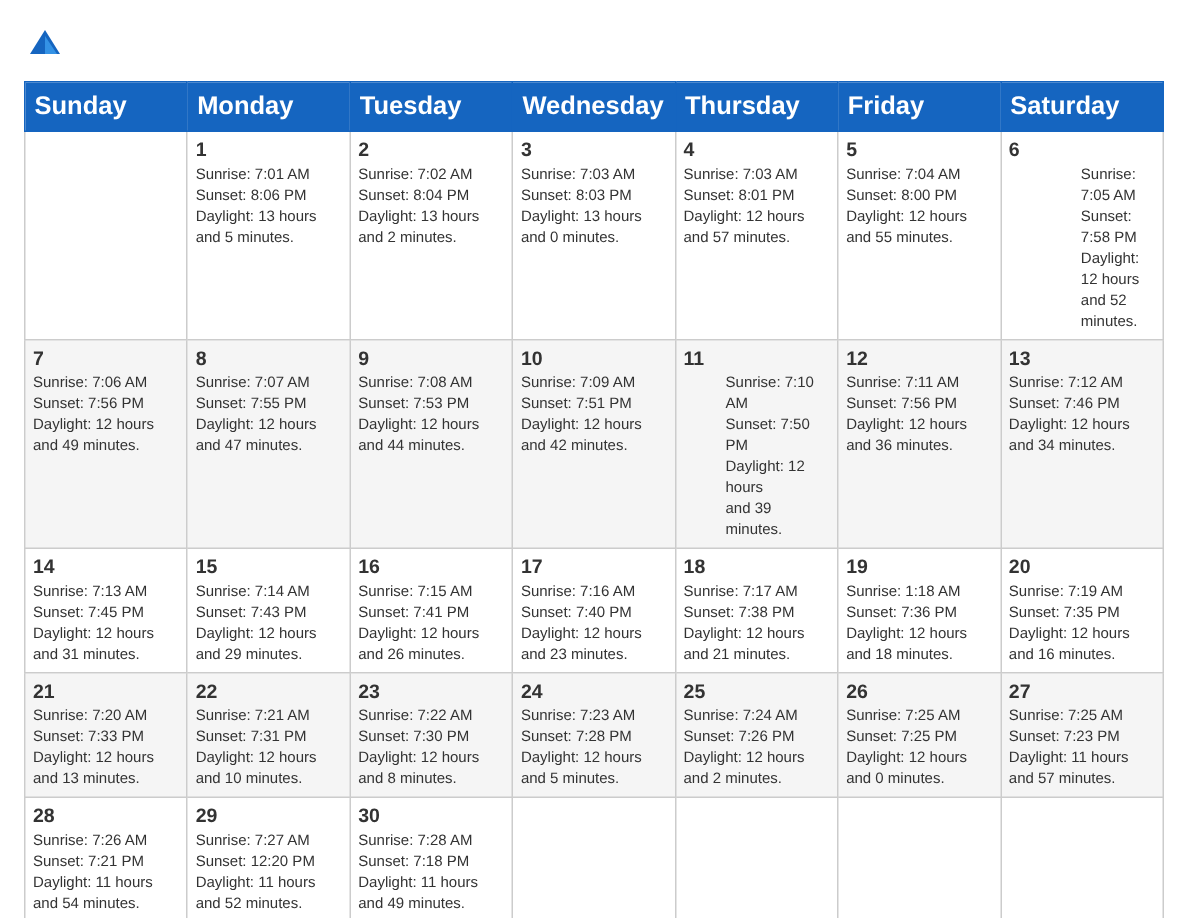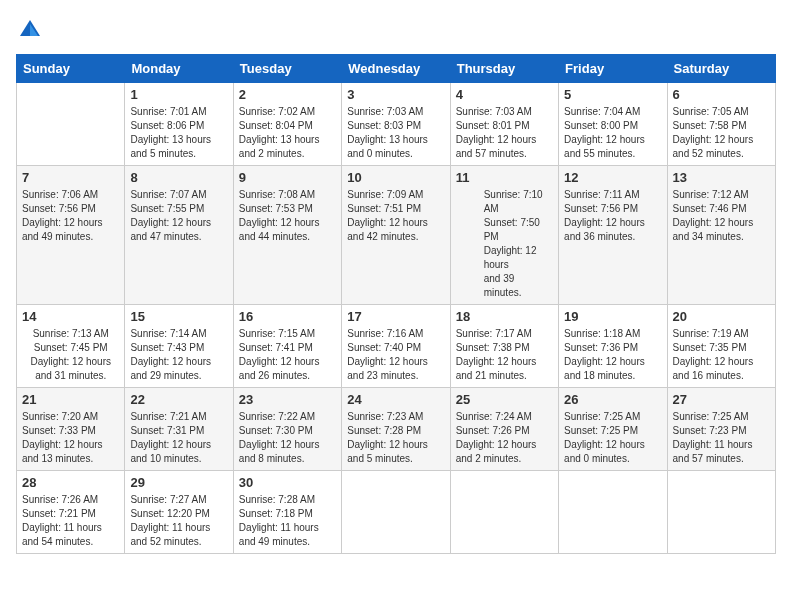--- a/index.html
+++ b/index.html
@@ -38,21 +38,21 @@
       color: #555;
     }
     .calendar {
       width: 100%;
       border-collapse: collapse;
       border: 1px solid #ccc;
     }
     .calendar th {
       background-color: #1565c0;
       color: #fff;
-      font-size: 13px;
+      font-size: 17px;
       font-weight: bold;
       text-align: left;
       padding: 6px 6px;
       border: 1px solid #1565c0;
     }
     .calendar td {
       border: 1px solid #ccc;
       vertical-align: top;
       padding: 4px 5px;
       width: calc(100% / 7);
@@ -145,21 +145,21 @@
         </td>
         <td>
           <span class="day-number">5</span>
           <div class="day-info" style="white-space: pre-line;">Sunrise: 7:04 AM
 Sunset: 8:00 PM
 Daylight: 12 hours
 and 55 minutes.</div>
         </td>
         <td>
           <span class="day-number">6</span>
-          <div class="day-info" style="white-space: pre-line;">Sunrise: 7:05 AM
+          <div class="day-info" style="white-space: pre-line; margin-left: 48px;">Sunrise: 7:05 AM
 Sunset: 7:58 PM
 Daylight: 12 hours
 and 52 minutes.</div>
         </td>
       </tr>
       <tr class="row-shaded">
         <td>
           <span class="day-number">7</span>
           <div class="day-info" style="white-space: pre-line;">Sunrise: 7:06 AM
 Sunset: 7:56 PM
@@ -205,21 +205,21 @@
           <span class="day-number">13</span>
           <div class="day-info" style="white-space: pre-line;">Sunrise: 7:12 AM
 Sunset: 7:46 PM
 Daylight: 12 hours
 and 34 minutes.</div>
         </td>
       </tr>
       <tr class="row-white">
         <td>
           <span class="day-number">14</span>
-          <div class="day-info" style="white-space: pre-line; text-align: center;">Sunrise: 7:13 AM
+          <div class="day-info" style="white-space: pre-line;">Sunrise: 7:13 AM
 Sunset: 7:45 PM
 Daylight: 12 hours
 and 31 minutes.</div>
         </td>
         <td>
           <span class="day-number">15</span>
           <div class="day-info" style="white-space: pre-line;">Sunrise: 7:14 AM
 Sunset: 7:43 PM
 Daylight: 12 hours
 and 29 minutes.</div>

